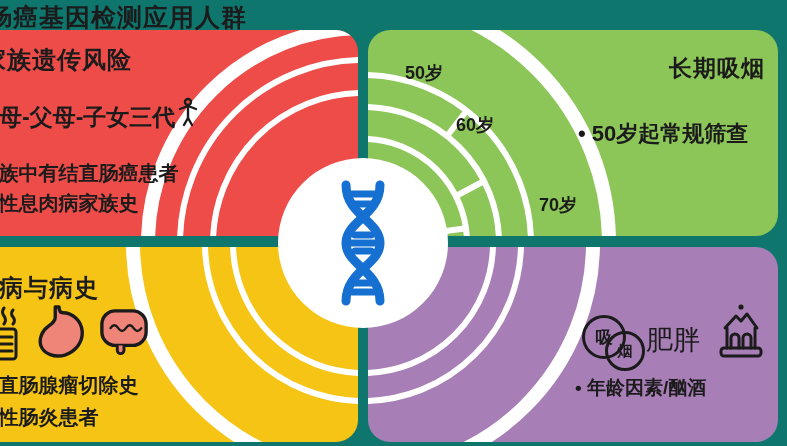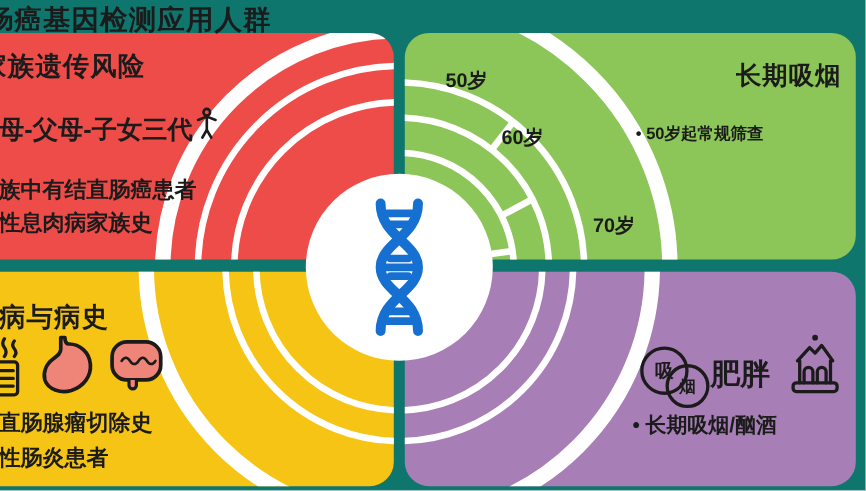--- a/index.html
+++ b/index.html
@@ -21,31 +21,31 @@
     font-weight:700;background:transparent;
   }
   #page-title{left:-13px;top:1px;font-size:25px;font-weight:700;letter-spacing:1px;white-space:nowrap;}
   
   #fam-title{left:-18px;top:44px;}
   #fam-sub{left:-47px;top:97px;}
   #fam-bullets{left:-34px;top:158px;line-height:30px;font-size:20px;}
   #fam-bullets .l2{margin-left:-20px;}
   
   #age-title{right:22px;top:53px;font-size:23px;}
-  #age-bullets{left:578px;top:106px;line-height:31px;font-size:15px;}
+  #age-bullets{left:578px;top:118px;line-height:31px;font-size:22px;}
   #lbl-50{left:405px;top:61px;}
   #lbl-60{left:456px;top:113px;}
   #lbl-70{left:539px;top:193px;}
   
   #dis-title{left:-26px;top:272px;}
   #dis-bullets{left:-34px;top:369px;line-height:32px;font-size:20px;}
   
   #life-title{right:17px;top:267px;font-size:24px;}
   #life-bullets{left:575px;top:371px;line-height:33px;font-size:19px;}
-  #obesity{left:646px;top:322px;font-size:27px;font-weight:700;}
+  #obesity{left:646px;top:322px;font-size:27px;font-weight:400;}
   #smoke1{left:582px;top:315px;width:38px;height:38px;font-size:17px;}
   #smoke2{left:605px;top:331px;width:34px;height:34px;font-size:15px;}
 </style>
 </head>
 <body>
 
 <div id="canvas">
 
   <svg class="abs" style="left:0;top:0" width="787" height="446" viewBox="0 0 787 446">
     <defs>
@@ -176,16 +176,16 @@
   <svg class="abs" style="left:716px;top:302px" width="50" height="58" viewBox="0 0 50 58" fill="none" stroke="#1b1b1b" stroke-width="3" stroke-linejoin="round" stroke-linecap="round">
     <circle cx="25" cy="5" r="2.6" fill="#1b1b1b" stroke="none"></circle>
     <path d="M9,26 L20,14 L25,19 L31,12 L41,26"></path>
     <path d="M11,26 V46 M39,26 V46"></path>
     <path d="M15,46 V36 a4,4 0 0 1 8,0 V46"></path>
     <path d="M27,46 V36 a4,4 0 0 1 8,0 V46"></path>
     <rect x="5" y="46" width="40" height="8" rx="3"></rect>
   </svg>
 
   <div id="life-bullets" class="abs blist">
-    <div>• 长期吸烟/酗酒</div>
+    <div>• 年龄因素/酗酒</div>
   </div>
 
 </div>
 
 </body></html>

